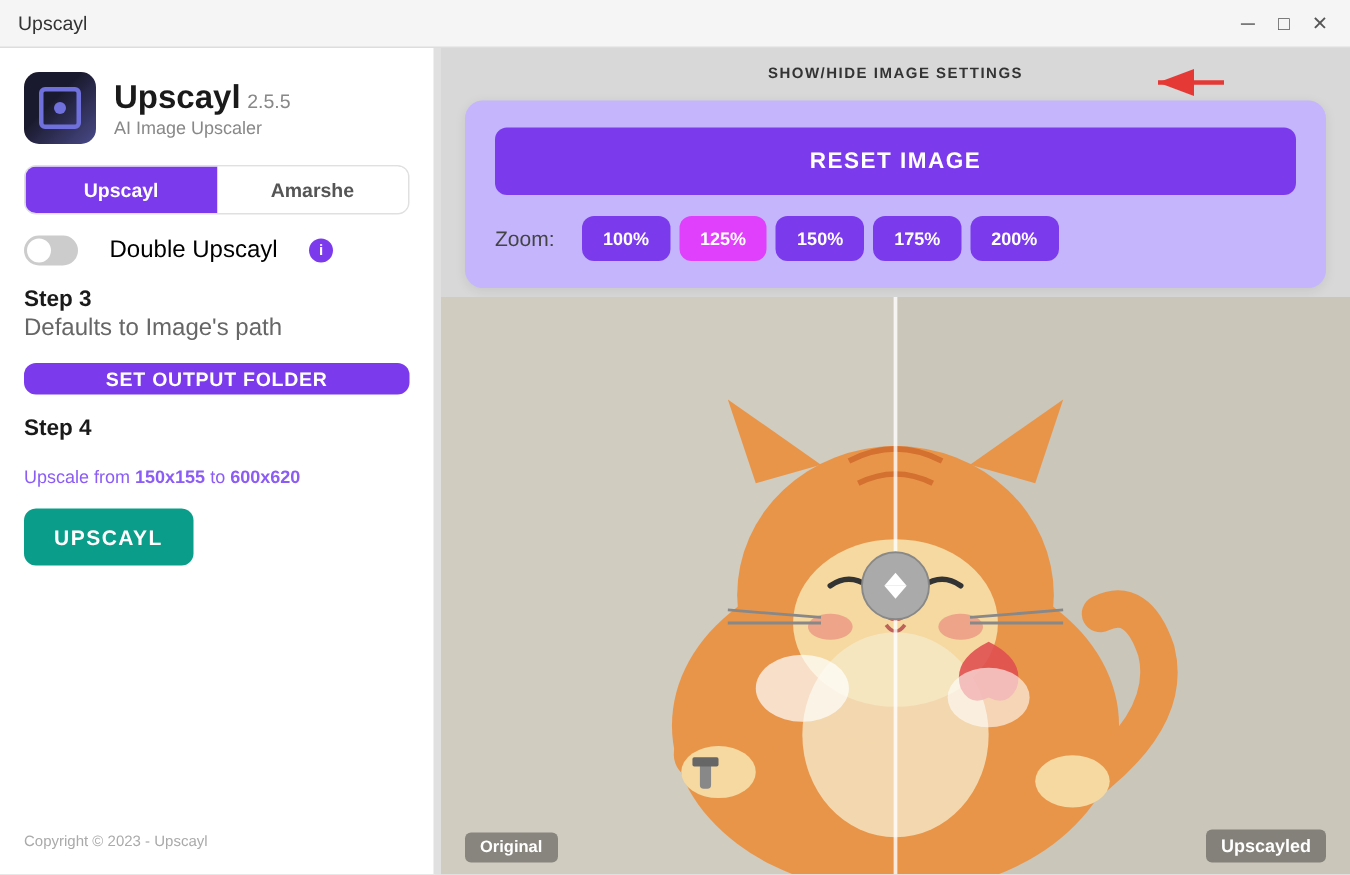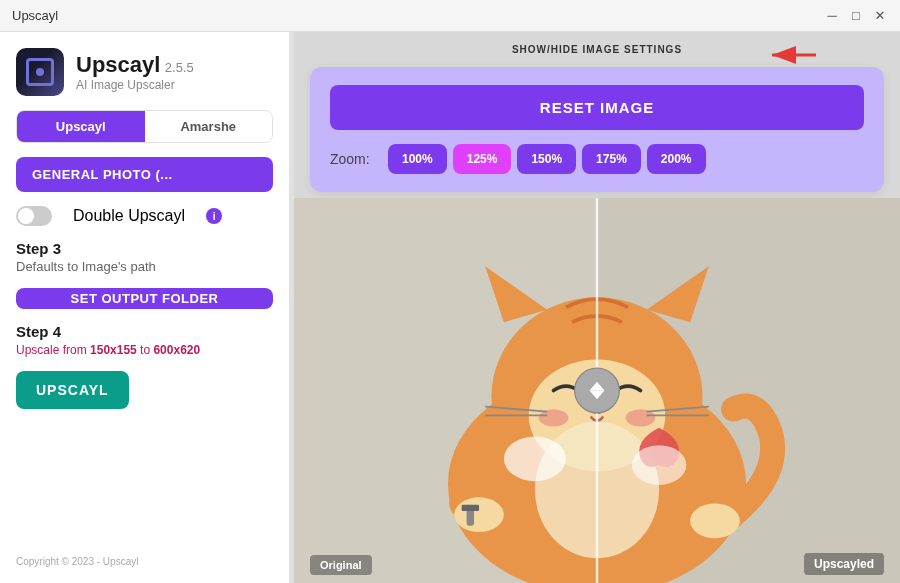--- a/index.html
+++ b/index.html
@@ -181,39 +181,39 @@
       justify-content: center;
       font-weight: 700;
       cursor: pointer;
     }
     .step-label {
       font-size: 15px;
       font-weight: 700;
       color: #1a1a1a;
     }
     .step-desc {
-      font-size: 13px;
+      font-size: 16px;
       color: #666;
       margin-top: 2px;
     }
     .set-output-btn {
       background: #7c3aed;
       color: #fff;
       border: none;
       border-radius: 8px;
       padding: 3px 16px;
       font-size: 13px;
       font-weight: 700;
       cursor: pointer;
       letter-spacing: 0.5px;
     }
     .step4-desc {
       font-size: 12px;
-      color: #be185d;
-      margin-top: 3px;
+      color: #8b5cf6;
+      margin-top: 17px;
     }
     .upscayl-btn {
       background: #0a9e8a;
       color: #fff;
       border: none;
       border-radius: 8px;
       padding: 11px 20px;
       font-size: 14px;
       font-weight: 700;
       cursor: pointer;
@@ -368,21 +368,20 @@
         </div>
         <span class="app-subtitle">AI Image Upscaler</span>
       </div>
     </div>
 
     <div class="tab-group">
       <button class="tab-btn active">Upscayl</button>
       <button class="tab-btn inactive">Amarshe</button>
     </div>
 
-    <button class="model-btn">GENERAL PHOTO (...</button>
 
     <div class="double-upscayl-row">
       <div class="toggle-switch">
         <div class="knob"></div>
       </div>
       <span>Double Upscayl</span>
       <div class="info-badge">i</div>
     </div>
 
     <div>

